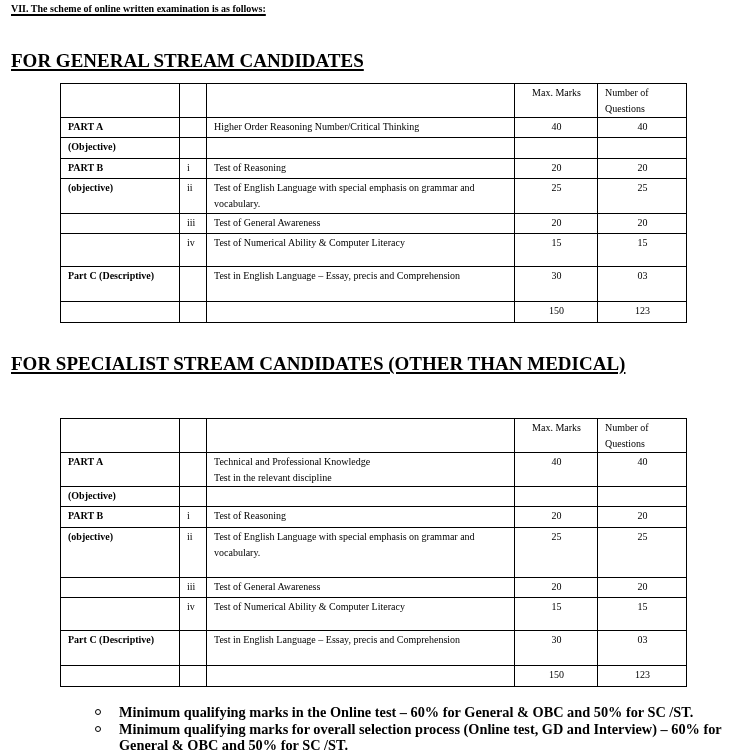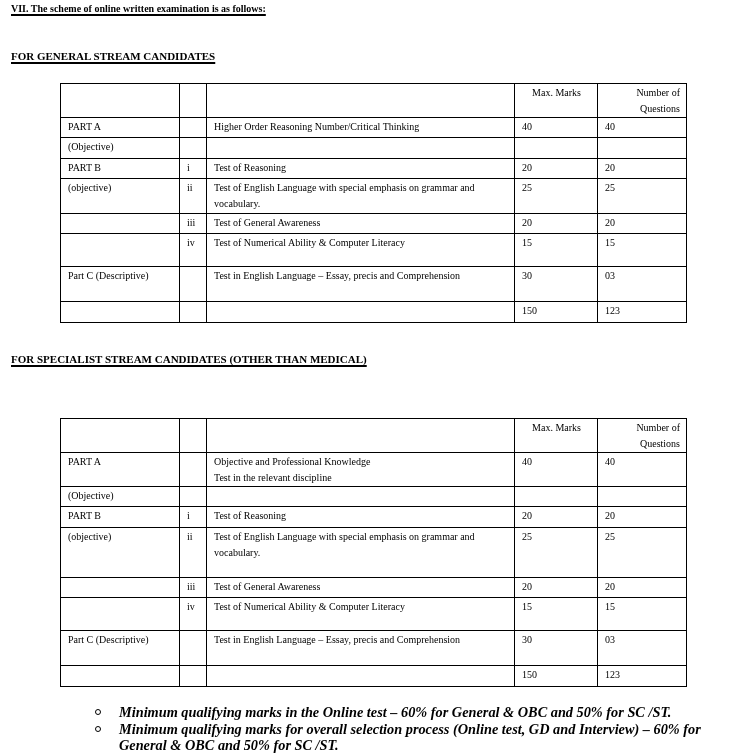--- a/index.html
+++ b/index.html
@@ -3,21 +3,21 @@
 <meta charset="utf-8">
 <style>
   html, body { margin: 0; padding: 0; background: #ffffff; }
   body {
     width: 736px; height: 755px; position: relative; overflow: hidden;
     font-family: "Liberation Serif", serif; color: #000;
   }
   .heading {
     position: absolute; font-weight: bold; text-decoration: underline;
     text-decoration-thickness: 1.5px; text-underline-offset: 2px;
-    font-size: 11px; white-space: nowrap; margin: 0;
+    font-size: 19px; white-space: nowrap; margin: 0;
   }
   #h-main { left: 11px; top: 3px; font-size: 10px; }
   #h-general { left: 11px; top: 50px; }
   #h-specialist { left: 11px; top: 353px; }
 
   table.scheme {
     position: absolute; left: 60px; width: 626px;
     border-collapse: collapse; table-layout: fixed;
     font-size: 10px; line-height: 16px;
   }
@@ -25,30 +25,30 @@
     border: 1px solid #000; padding: 1px 6px 0 7px; vertical-align: top;
     overflow: hidden;
   }
   #table-general { top: 83px; }
   #table-specialist { top: 418px; }
   col.c1 { width: 119px; }
   col.c2 { width: 27px; }
   col.c3 { width: 308px; }
   col.c4 { width: 83px; }
   col.c5 { width: 89px; }
-  td.part { font-weight: normal; }
-  td.num { padding-left: 2px; padding-right: 2px; }
+  td.part { font-weight: bold; }
+  td.num { text-align: center; padding-left: 2px; padding-right: 2px; }
   td.roman { padding-left: 6px; padding-right: 2px; }
-  td.hdr { text-align: right; padding-left: 5px; padding-right: 2px; }
+  td.hdr { text-align: left; padding-left: 5px; padding-right: 2px; }
   td.hdr.mm { text-align: center; }
 
   ul.notes {
     position: absolute; left: 93px; top: 704px; width: 630px;
     margin: 0; padding: 0; list-style: none;
-    font-size: 14.3px; line-height: 16.5px; font-style: italic; font-weight: bold;
+    font-size: 14.3px; line-height: 16.5px; font-weight: bold;
   }
   ul.notes li { position: relative; padding-left: 26px; }
   ul.notes li .bullet {
     position: absolute; left: 2px; top: 5px; width: 6px; height: 6px;
     border: 1px solid #000; border-radius: 50%; box-sizing: border-box;
   }
 </style>
 </head>
 <body>
 
@@ -144,21 +144,21 @@
       <tr style="height:34px">
     <td></td>
     <td></td>
     <td></td>
     <td class="hdr mm">Max. Marks</td>
     <td class="hdr">Number of Questions</td>
   </tr>
   <tr style="height:33px">
     <td class="part">PART A</td>
     <td class="roman"></td>
-    <td style="white-space:pre-line">Objective and Professional Knowledge
+    <td style="white-space:pre-line">Technical and Professional Knowledge
 Test in the relevant discipline</td>
     <td class="num">40</td>
     <td class="num">40</td>
   </tr>
   <tr style="height:20px">
     <td class="part">(Objective)</td>
     <td class="roman"></td>
     <td></td>
     <td class="num"></td>
     <td class="num"></td>

